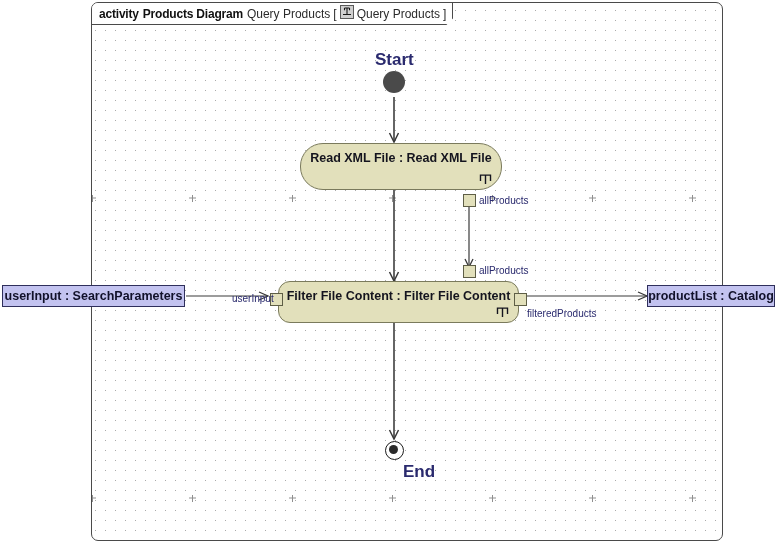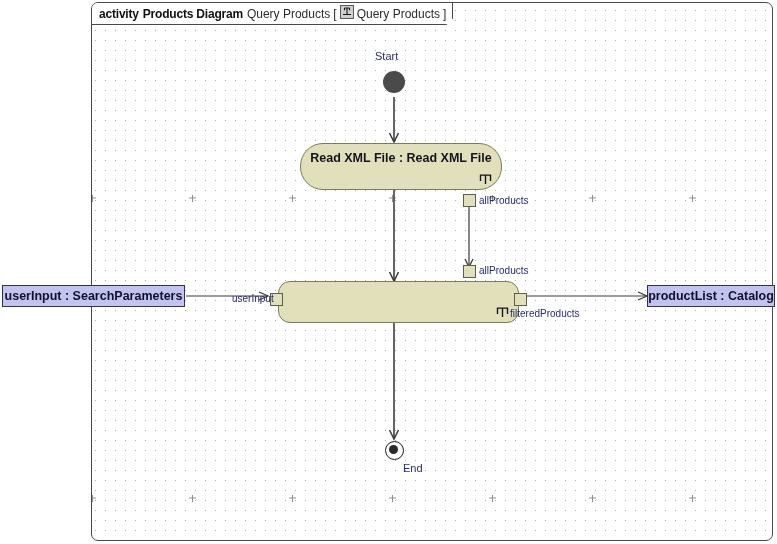--- a/index.html
+++ b/index.html
@@ -21,21 +21,21 @@
     width: 777px;
     height: 544px;
     background: #ffffff;
   }
 
   
   #frame {
     position: absolute;
     left: 91px;
     top: 2px;
-    width: 682px;
+    width: 632px;
     height: 539px;
     border: 1px solid #4a4a4a;
     border-radius: 7px;
     box-sizing: border-box;
     background: #ffffff;
     overflow: hidden;
   }
 
   
   #grid {
@@ -106,23 +106,24 @@
     margin: 0 3px 0 3px;
     display: inline-block;
   }
   #frame-header .behav-name {
     color: #2b2b2b;
   }
 
   
   .node-label {
     position: absolute;
-    font-size: 11px;
+    font-size: 17px;
     color: #2a2a6e;
     white-space: nowrap;
+    font-weight: bold;
   }
 
   .action {
     position: absolute;
     box-sizing: border-box;
     background: #e2e0bb;
     border: 1px solid #7a7a5c;
     border-radius: 12px;
     z-index: 3;
   }
@@ -308,30 +309,31 @@
       </svg>
     </div>
 
     <div class="pin" style="left:371px; top:191px;"></div>
     <div class="pin-label" style="left:387px; top:192px;">allProducts</div>
 
     <div class="pin" style="left:371px; top:262px;"></div>
     <div class="pin-label" style="left:387px; top:262px;">allProducts</div>
 
     <div class="action" style="left:186px; top:278px; width:241px; height:42px;">
+      <div class="title">Filter File Content : Filter File Content</div>
       <svg class="rake" viewBox="0 0 14 14">
         <path d="M1.6,4.4 v5.6 M7,4.4 v5.6 M12.4,4.4 v5.6 M1.6,4.4 h10.8 M7,10 v3.4" stroke="#14141e" stroke-width="1.5" fill="none" stroke-linecap="square"></path>
       </svg>
     </div>
 
     <div class="pin" style="left:178px; top:290px;"></div>
     <div class="pin-label" style="left:140px; top:290px;">userInput</div>
 
     <div class="pin" style="left:422px; top:290px;"></div>
-    <div class="pin-label" style="left:418px; top:305px;">filteredProducts</div>
+    <div class="pin-label" style="left:435px; top:305px;">filteredProducts</div>
 
     <div class="final-node" style="left:293px; top:438px;"></div>
     <div class="node-label" style="left:302px; top:459px;margin-left:9px;">End</div>
 
   </div>
 
   <div class="objnode" style="left:647px; top:285px; width:128px; height:22px;">
     <span>productList : Catalog</span>
   </div>
 

